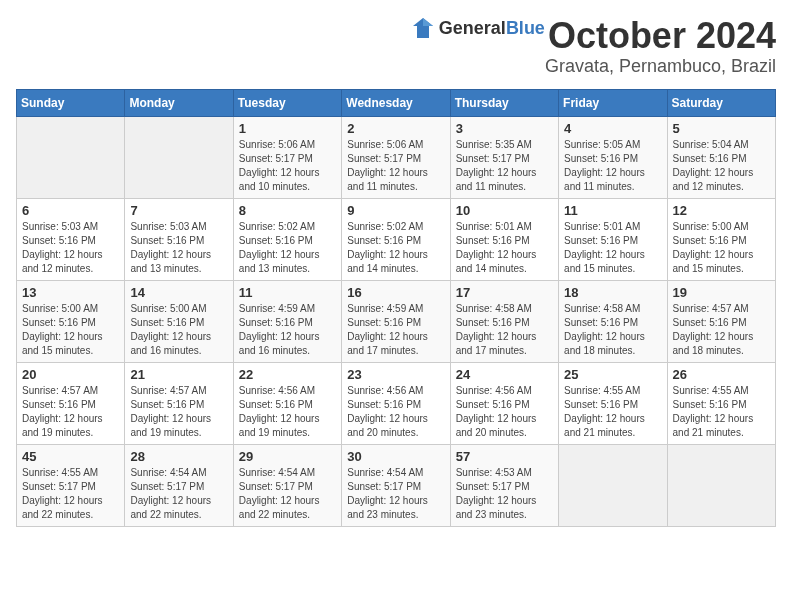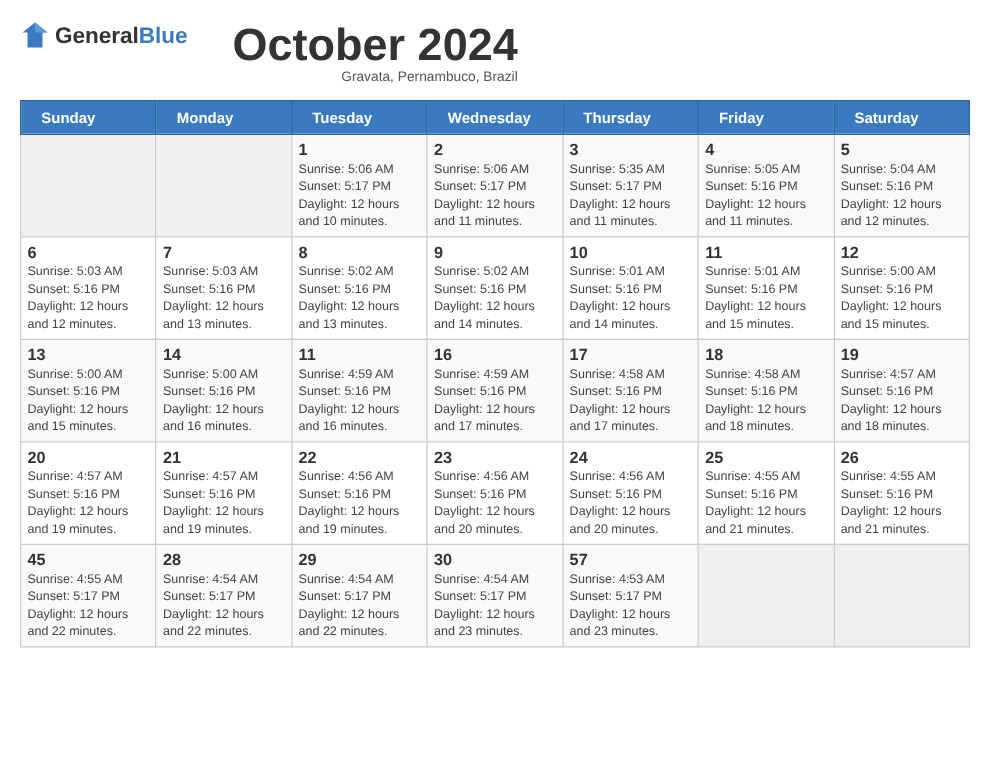--- a/index.html
+++ b/index.html
@@ -5,21 +5,21 @@
     * { margin: 0; padding: 0; box-sizing: border-box; }
     body {
       font-family: Arial, sans-serif;
       background: #fff;
       width: 792px;
       min-height: 612px;
       padding: 16px;
     }
     .header-area {
       display: flex;
-      justify-content: flex-start;
+      justify-content: flex-end;
       align-items: flex-start;
       margin-bottom: 12px;
     }
     .logo {
       display: flex;
       align-items: center;
       gap: 4px;
     }
     .logo-text-general {
       font-size: 18px;
@@ -36,37 +36,36 @@
       height: 24px;
     }
     .title-area {
       text-align: right;
     }
     .month-title {
       font-size: 36px;
       font-weight: bold;
       color: #333;
       line-height: 1.1;
-      margin-left: 36px;
     }
     .location-title {
-      font-size: 11px;
+      font-size: 18px;
       color: #555;
     }
     table {
       width: 100%;
       border-collapse: collapse;
       table-layout: fixed;
     }
     thead tr th {
       background: #3a7abf;
       color: #fff;
       font-size: 12px;
       font-weight: bold;
-      padding: 6px 16px;
+      padding: 6px 4px;
       text-align: left;
       border: 1px solid #2d62a0;
     }
     tbody tr td {
       border: 1px solid #ccc;
       vertical-align: top;
       padding: 4px 5px;
       font-size: 10px;
       color: #333;
       height: 80px;

